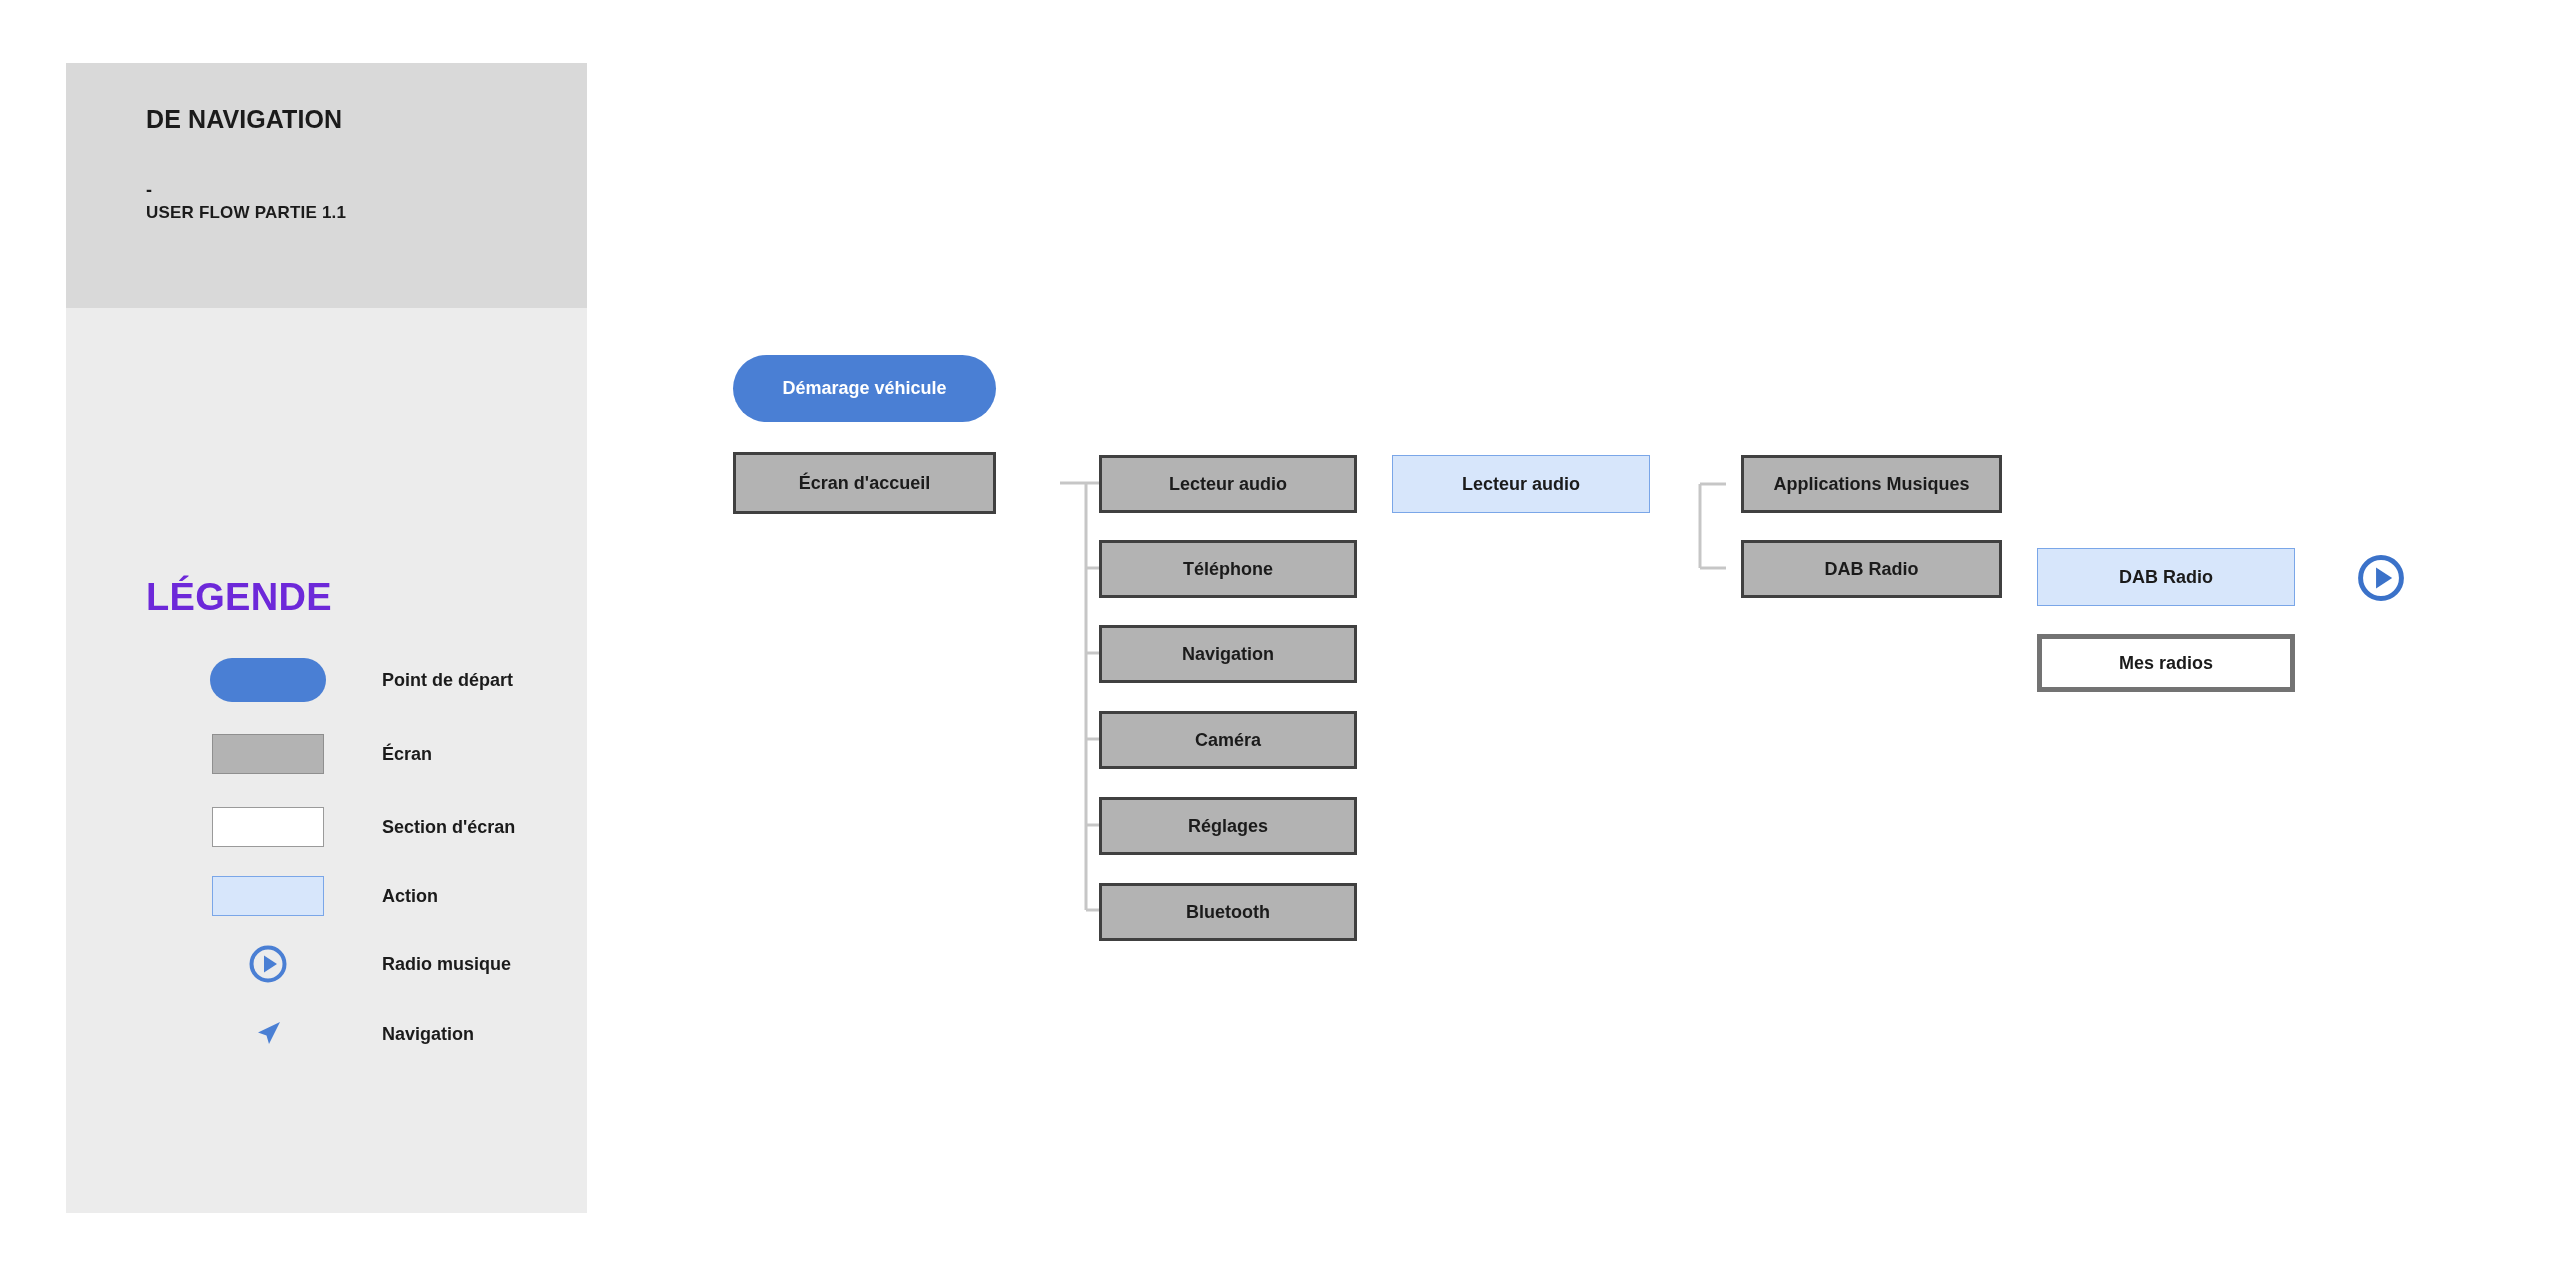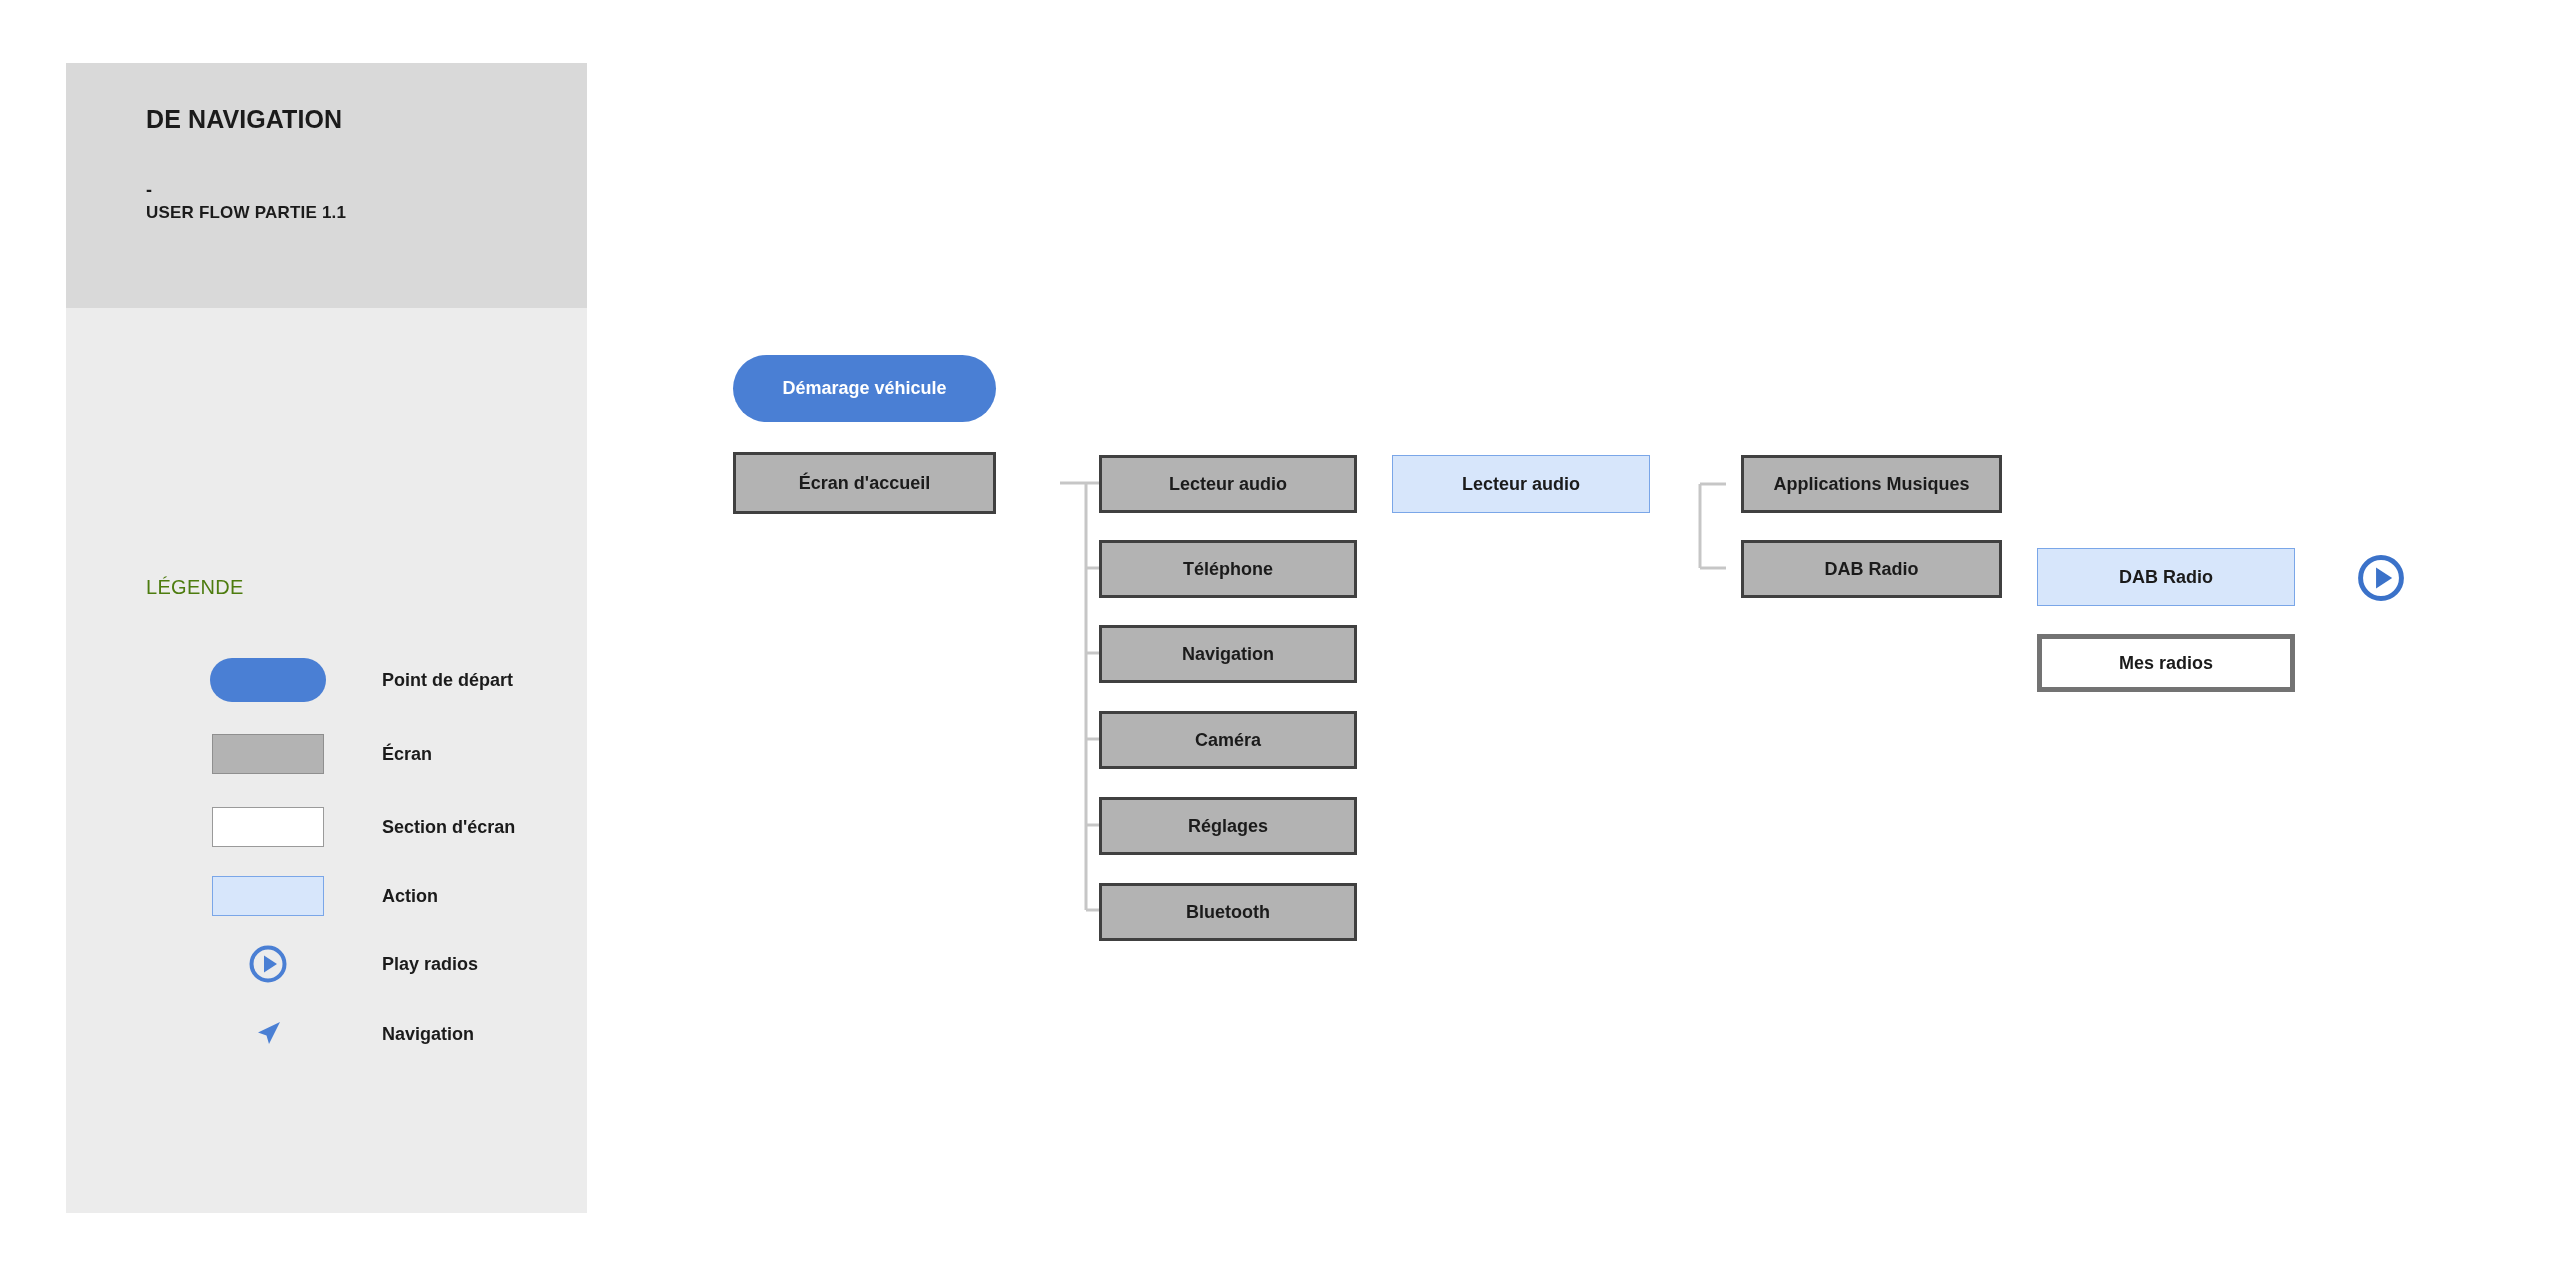--- a/index.html
+++ b/index.html
@@ -59,23 +59,23 @@
     font-size: 17px;
     font-weight: bold;
     color: #1b1b1b;
     letter-spacing: 0.2px;
   }
 
   #legend-title {
     position: absolute;
     left: 80px;
     top: 513px;
-    font-size: 20px;
-    font-weight: normal;
-    color: #4d7c0f;
+    font-size: 38px;
+    font-weight: bold;
+    color: #6d28d9;
     letter-spacing: 0.3px;
   }
 
   .legend-row {
     position: absolute;
     left: 80px;
     width: 420px;
     height: 46px;
   }
   .legend-swatch-wrap {
@@ -218,21 +218,21 @@
     <div class="legend-label">Action</div>
   </div>
 
   <div class="legend-row" style="top:878px;">
     <div class="legend-swatch-wrap">
       <svg class="play-icon-svg" width="42" height="42" viewBox="0 0 42 42" aria-hidden="true">
         <circle cx="21" cy="21" r="16.5" fill="none" stroke="#4a7fd4" stroke-width="4"></circle>
         <path d="M17 12.5 L30 21 L17 29.5 Z" fill="#4a7fd4"></path>
       </svg>
     </div>
-    <div class="legend-label">Play radios</div>
+    <div class="legend-label">Radio musique</div>
   </div>
 
   <div class="legend-row" style="top:948px;">
     <div class="legend-swatch-wrap">
       <svg width="42" height="42" viewBox="0 0 42 42" aria-hidden="true">
         <path d="M33 9 L11 19.5 L19.5 22.5 L22 31 Z" fill="#4a7fd4"></path>
       </svg>
     </div>
     <div class="legend-label">Navigation</div>
   </div>

